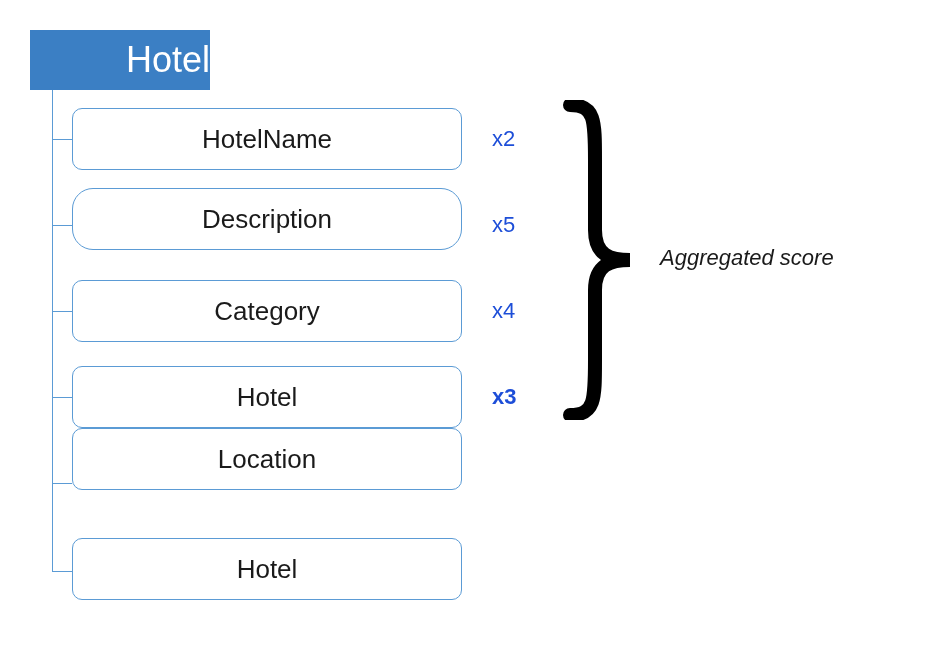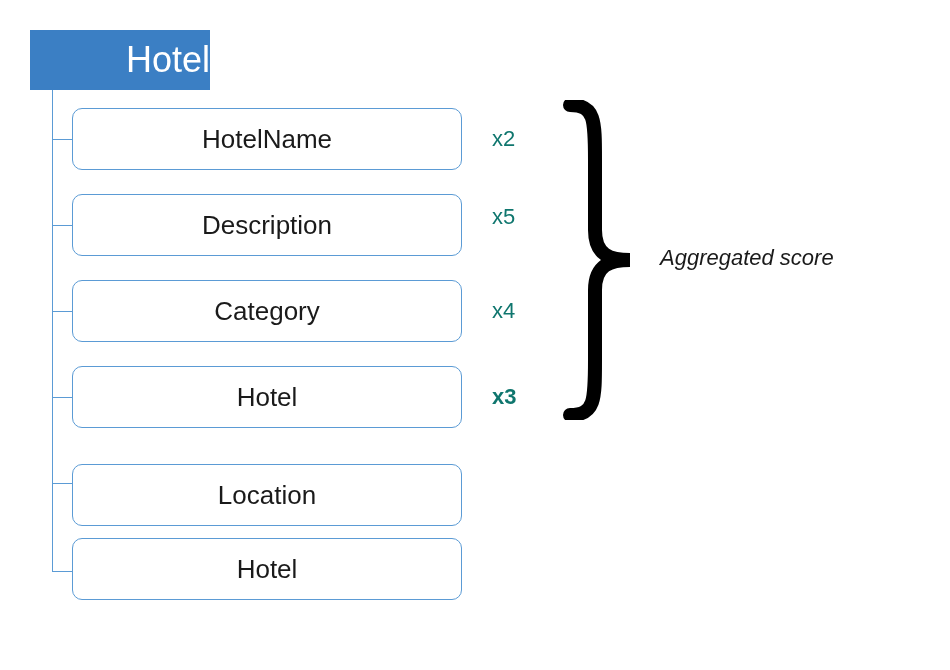--- a/index.html
+++ b/index.html
@@ -54,21 +54,21 @@
       display: flex;
       align-items: center;
       justify-content: center;
       font-size: 26px;
       color: #1a1a1a;
     }
     .weight-label {
       position: absolute;
       left: 492px;
       font-size: 22px;
-      color: #0f766e;
+      color: #1d4ed8;
       font-weight: 400;
     }
     .brace {
       position: absolute;
       left: 560px;
       top: 100px;
       width: 80px;
       height: 320px;
     }
     .aggregated-label {
@@ -92,38 +92,38 @@
 <div class="tree-line-horizontal" style="top:139px;"></div>
 <div class="tree-line-horizontal" style="top:225px;"></div>
 <div class="tree-line-horizontal" style="top:311px;"></div>
 <div class="tree-line-horizontal" style="top:397px;"></div>
 <div class="tree-line-horizontal" style="top:483px;"></div>
 <div class="tree-line-horizontal" style="top:571px;"></div>
 
 <div class="child-box" style="top:108px;">
   <span>HotelName</span>
 </div>
-<div class="child-box" style="top:194px;">
+<div class="child-box" style="top:188px;border-radius:21px;">
   <span>Description</span>
 </div>
 <div class="child-box" style="top:280px;">
   <span>Category</span>
 </div>
 <div class="child-box" style="top:366px;">
   <span>Hotel</span>
 </div>
-<div class="child-box" style="top:464px;">
+<div class="child-box" style="top:428px;">
   <span>Location</span>
 </div>
 <div class="child-box" style="top:538px;">
   <span>Hotel</span>
 </div>
 
 <div class="weight-label" style="top:126px;">x2</div>
-<div class="weight-label" style="top:204px;">x5</div>
+<div class="weight-label" style="top:212px;">x5</div>
 <div class="weight-label" style="top:298px;text-align:right;">x4</div>
 <div class="weight-label" style="top:384px;font-weight:bold;">x3</div>
 
 <div class="brace">
   <svg viewBox="0 0 80 320" width="80" height="320">
     <path d="M 10 5 
              C 35 5, 35 20, 35 60
              L 35 130
              C 35 155, 50 160, 70 160
              C 50 160, 35 165, 35 190

